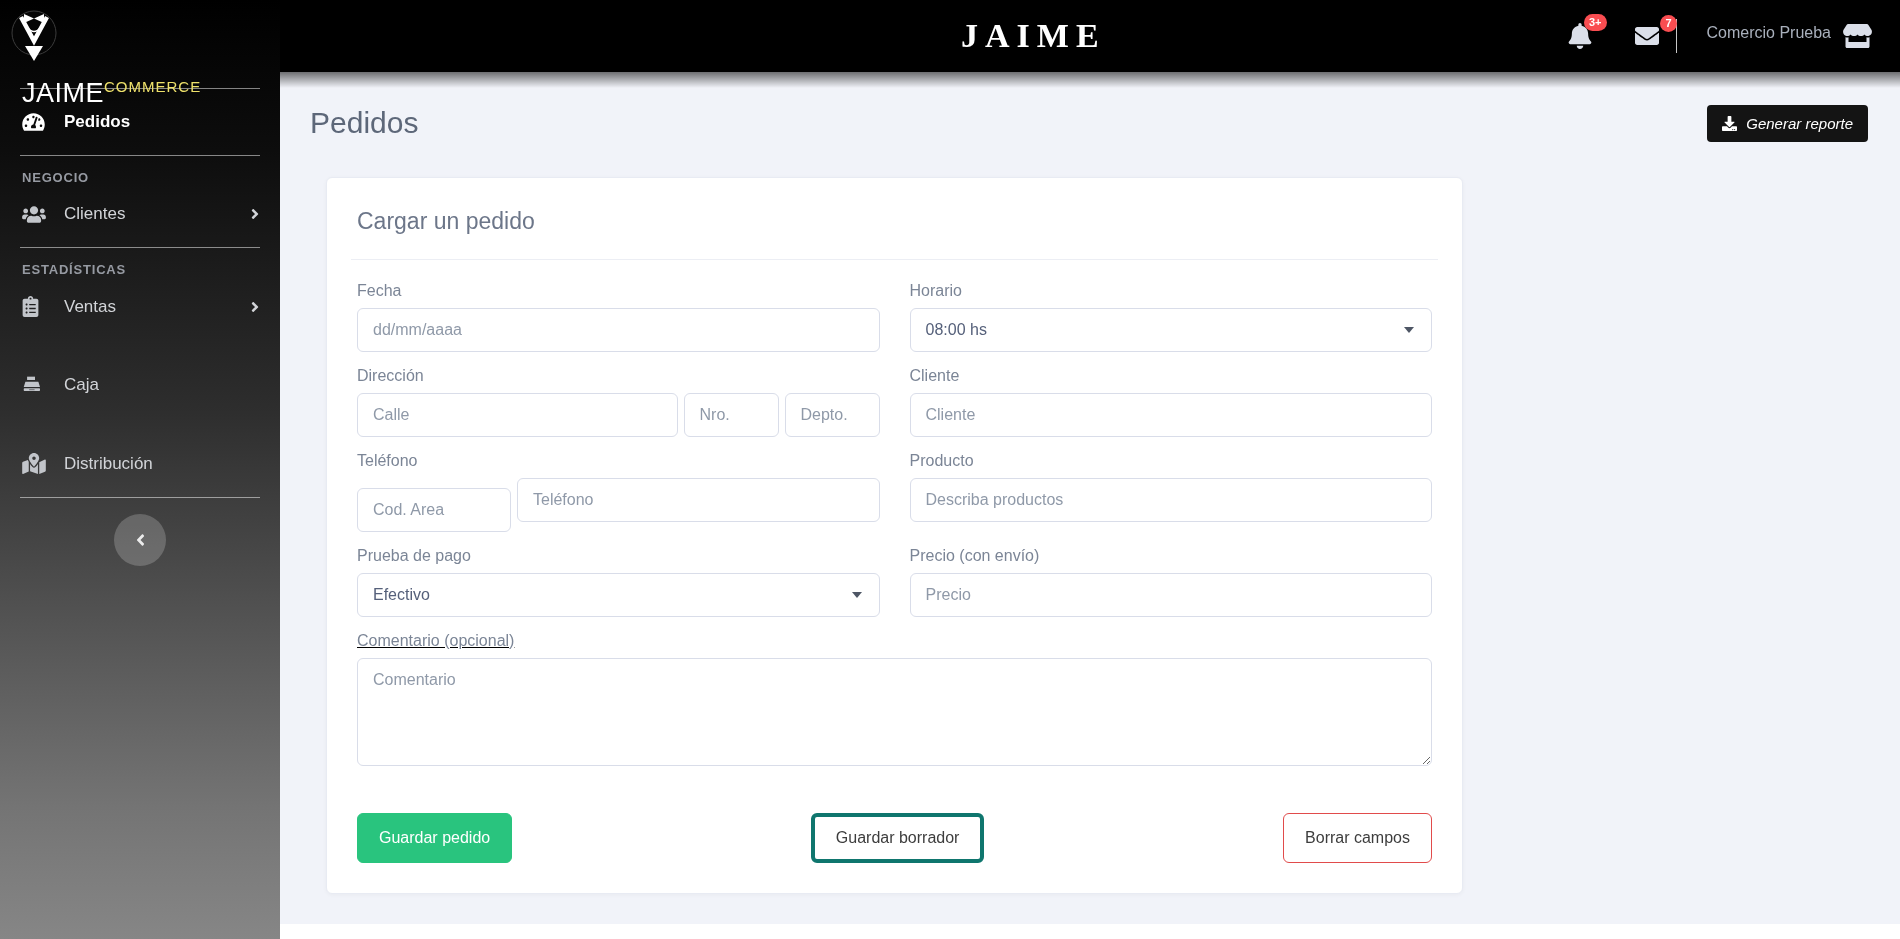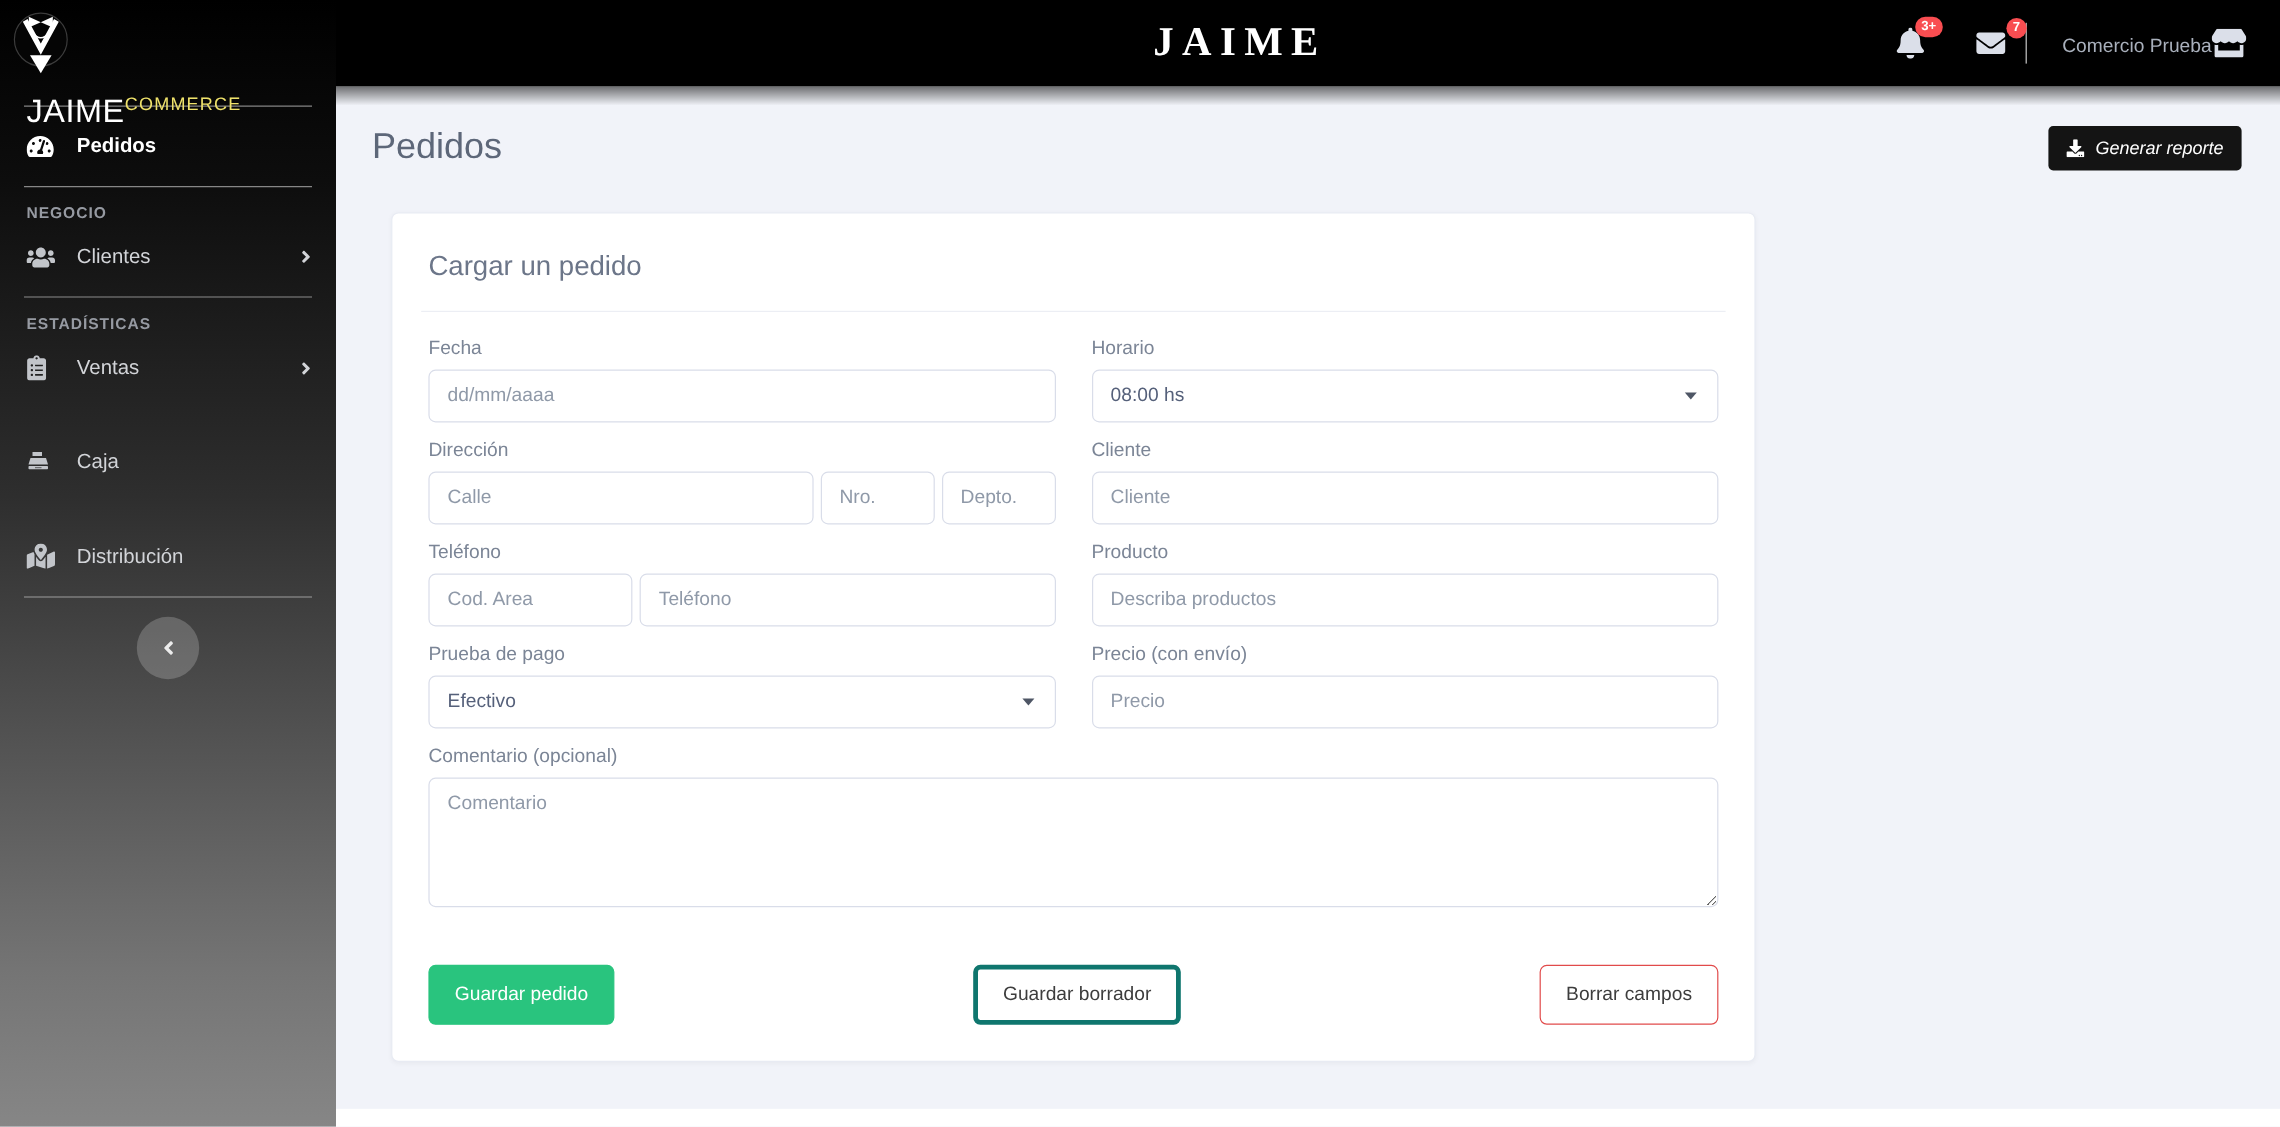--- a/index.html
+++ b/index.html
@@ -50,21 +50,21 @@
     letter-spacing:7px; color:#fff;
   }
   .nav-right { margin-left:auto; display:flex; align-items:center; padding-right:28px; }
   .nav-icon { position:relative; color:#dbdfe9; cursor:pointer; display:flex; }
   .nav-icon.bell { margin-right:40px; }
   .badge {
     position:absolute; top:-9px; right:-15px; background:#f94d51; color:#fff;
     font-size:11px; font-weight:700; border-radius:10px; padding:3px 5px; line-height:1;
   }
   .nav-sep { width:1px; height:34px; background:rgba(255,255,255,.78); margin:0 30px 0 14px; }
-  .account { display:flex; align-items:flex-end; color:#a9b0bc; font-size:16px; cursor:pointer; }
+  .account { display:flex; align-items:flex-start; gap:12px; color:#a9b0bc; font-size:16px; cursor:pointer; }
   .account .store { color:#dbdfe9; display:flex; }
 
   
   .content { position:absolute; left:280px; top:72px; right:0; bottom:0; }
   .page-head { display:flex; align-items:center; justify-content:space-between; padding:30px 32px 0 30px; height:72px; }
   .page-title { font-size:30px; font-weight:400; color:#5d6779; margin:0; }
   .report-btn {
     display:flex; align-items:center; gap:9px; background:#141414; color:#fff;
     border:none; border-radius:4px; padding:10px 15px; font-size:15px; cursor:pointer;
     font-family:inherit;
@@ -74,31 +74,31 @@
 
   .card {
     margin:33px 0 0 46px; width:1137px; background:#fff;
     border:1px solid #e8ebf3; border-radius:6px; padding:26px 24px 30px;
     box-shadow:0 1px 4px rgba(21,27,38,.04);
   }
   .card-title { font-size:23px; color:#6c7689; font-weight:400; margin:4px 0 24px 6px; }
   .card-hr { border:none; border-top:1px solid #eceef4; margin:0 0 22px; }
 
   .form-grid { display:grid; grid-template-columns:1fr 1fr; column-gap:30px; padding:0 6px; }
-  .full { grid-column:1 / span 2; }
+  .full { grid-column:1 / span 2;text-decoration:underline; }
   .field { margin-bottom:15px; }
   .field label { display:block; font-size:16px; color:#7b8596; margin-bottom:8px; }
   .inp {
     height:44px; width:100%; border:1px solid #d9dde9; border-radius:6px;
     padding:0 15px; font-size:16px; color:#525f7f; font-family:inherit; background:#fff; outline:none;
   }
   .inp::placeholder, .ta::placeholder { color:#8f99a8; opacity:1; }
   .inline { display:flex; gap:6px; }
   .w-calle { flex:1; } .w-nro, .w-depto { width:95px; flex:none; }
-  .w-cod { width:170px; flex:none; } .w-tel { flex:1; }
+  .w-cod { width:154px; flex:none;margin-top:10px; } .w-tel { flex:1; }
   .selectbox {
     position:relative; display:flex; align-items:center; height:44px;
     border:1px solid #d9dde9; border-radius:6px; padding:0 15px; font-size:16px;
     color:#55607a; cursor:pointer; background:#fff;
   }
   .caret {
     position:absolute; right:17px; width:0; height:0;
     border-left:5px solid transparent; border-right:5px solid transparent;
     border-top:6px solid #4e5665;
   }

